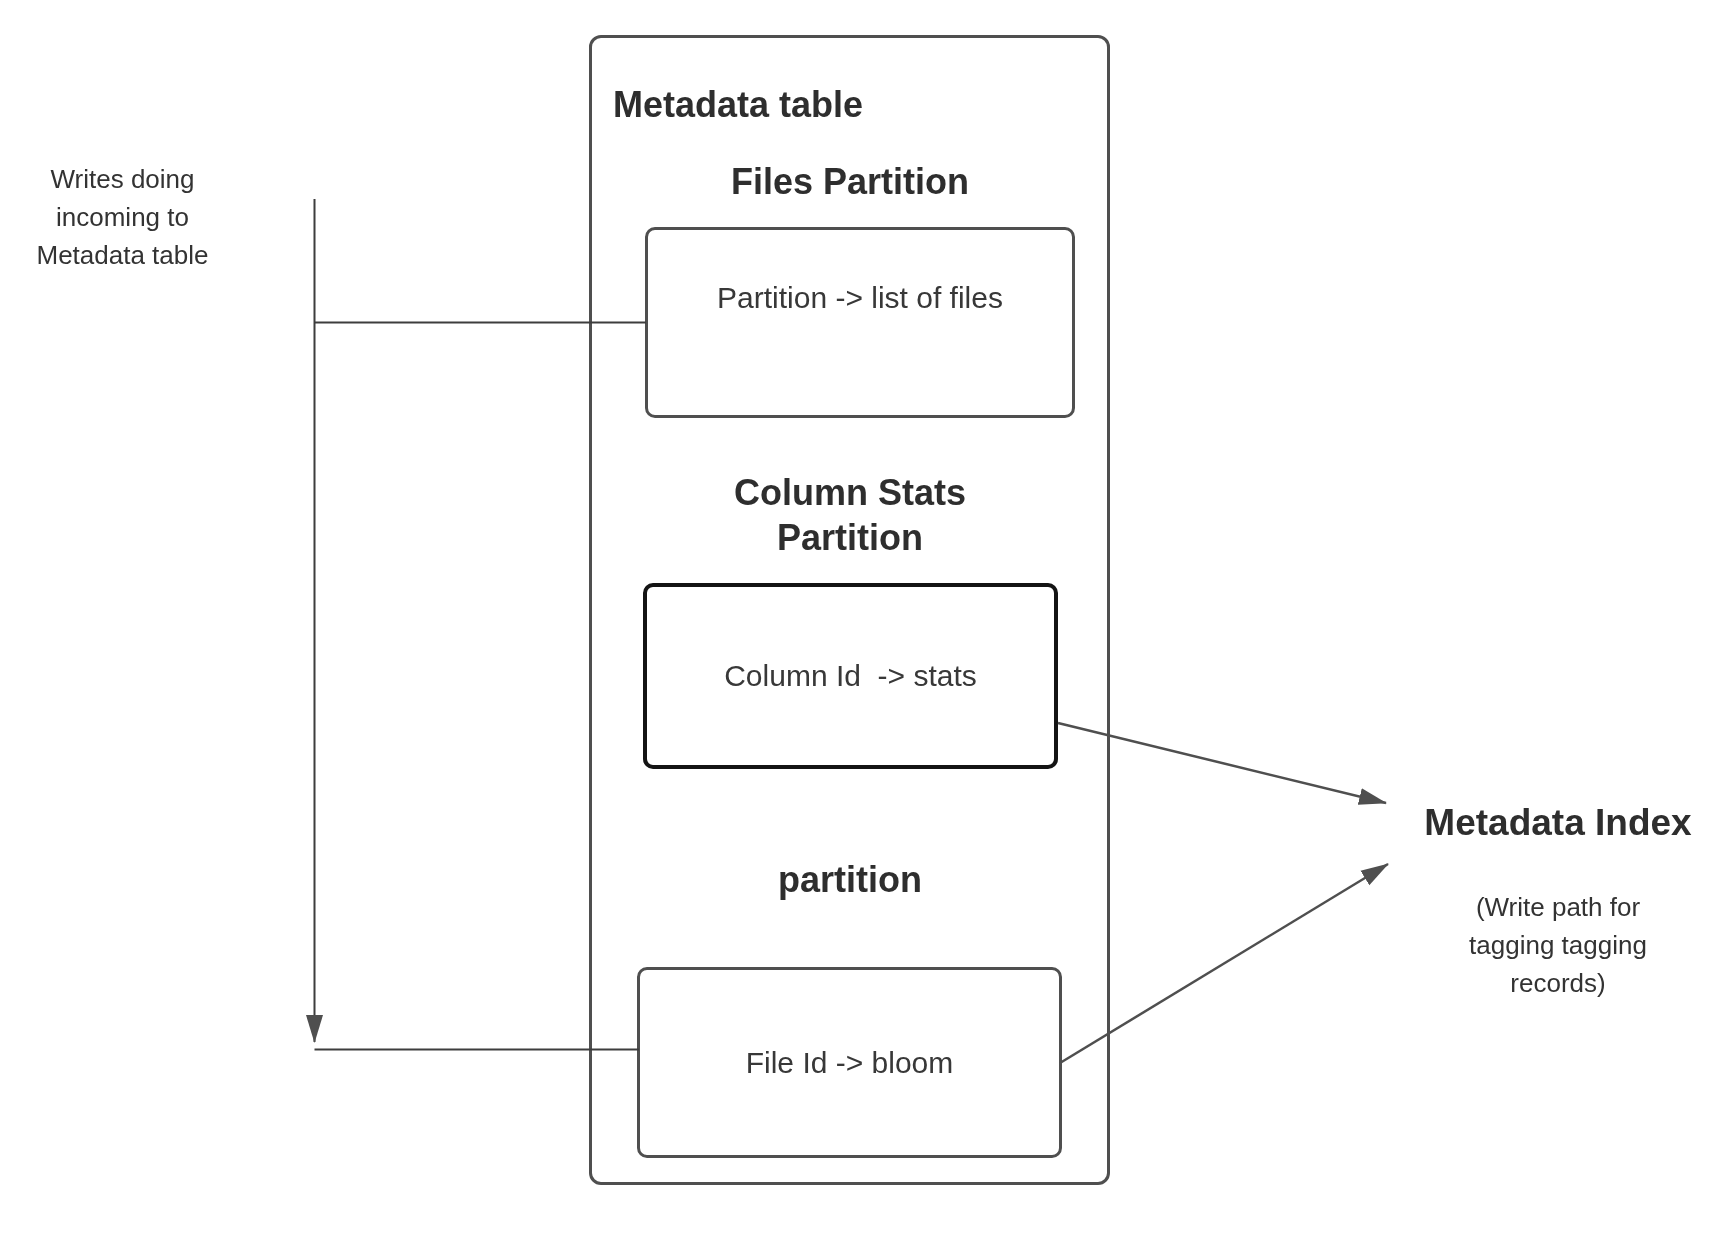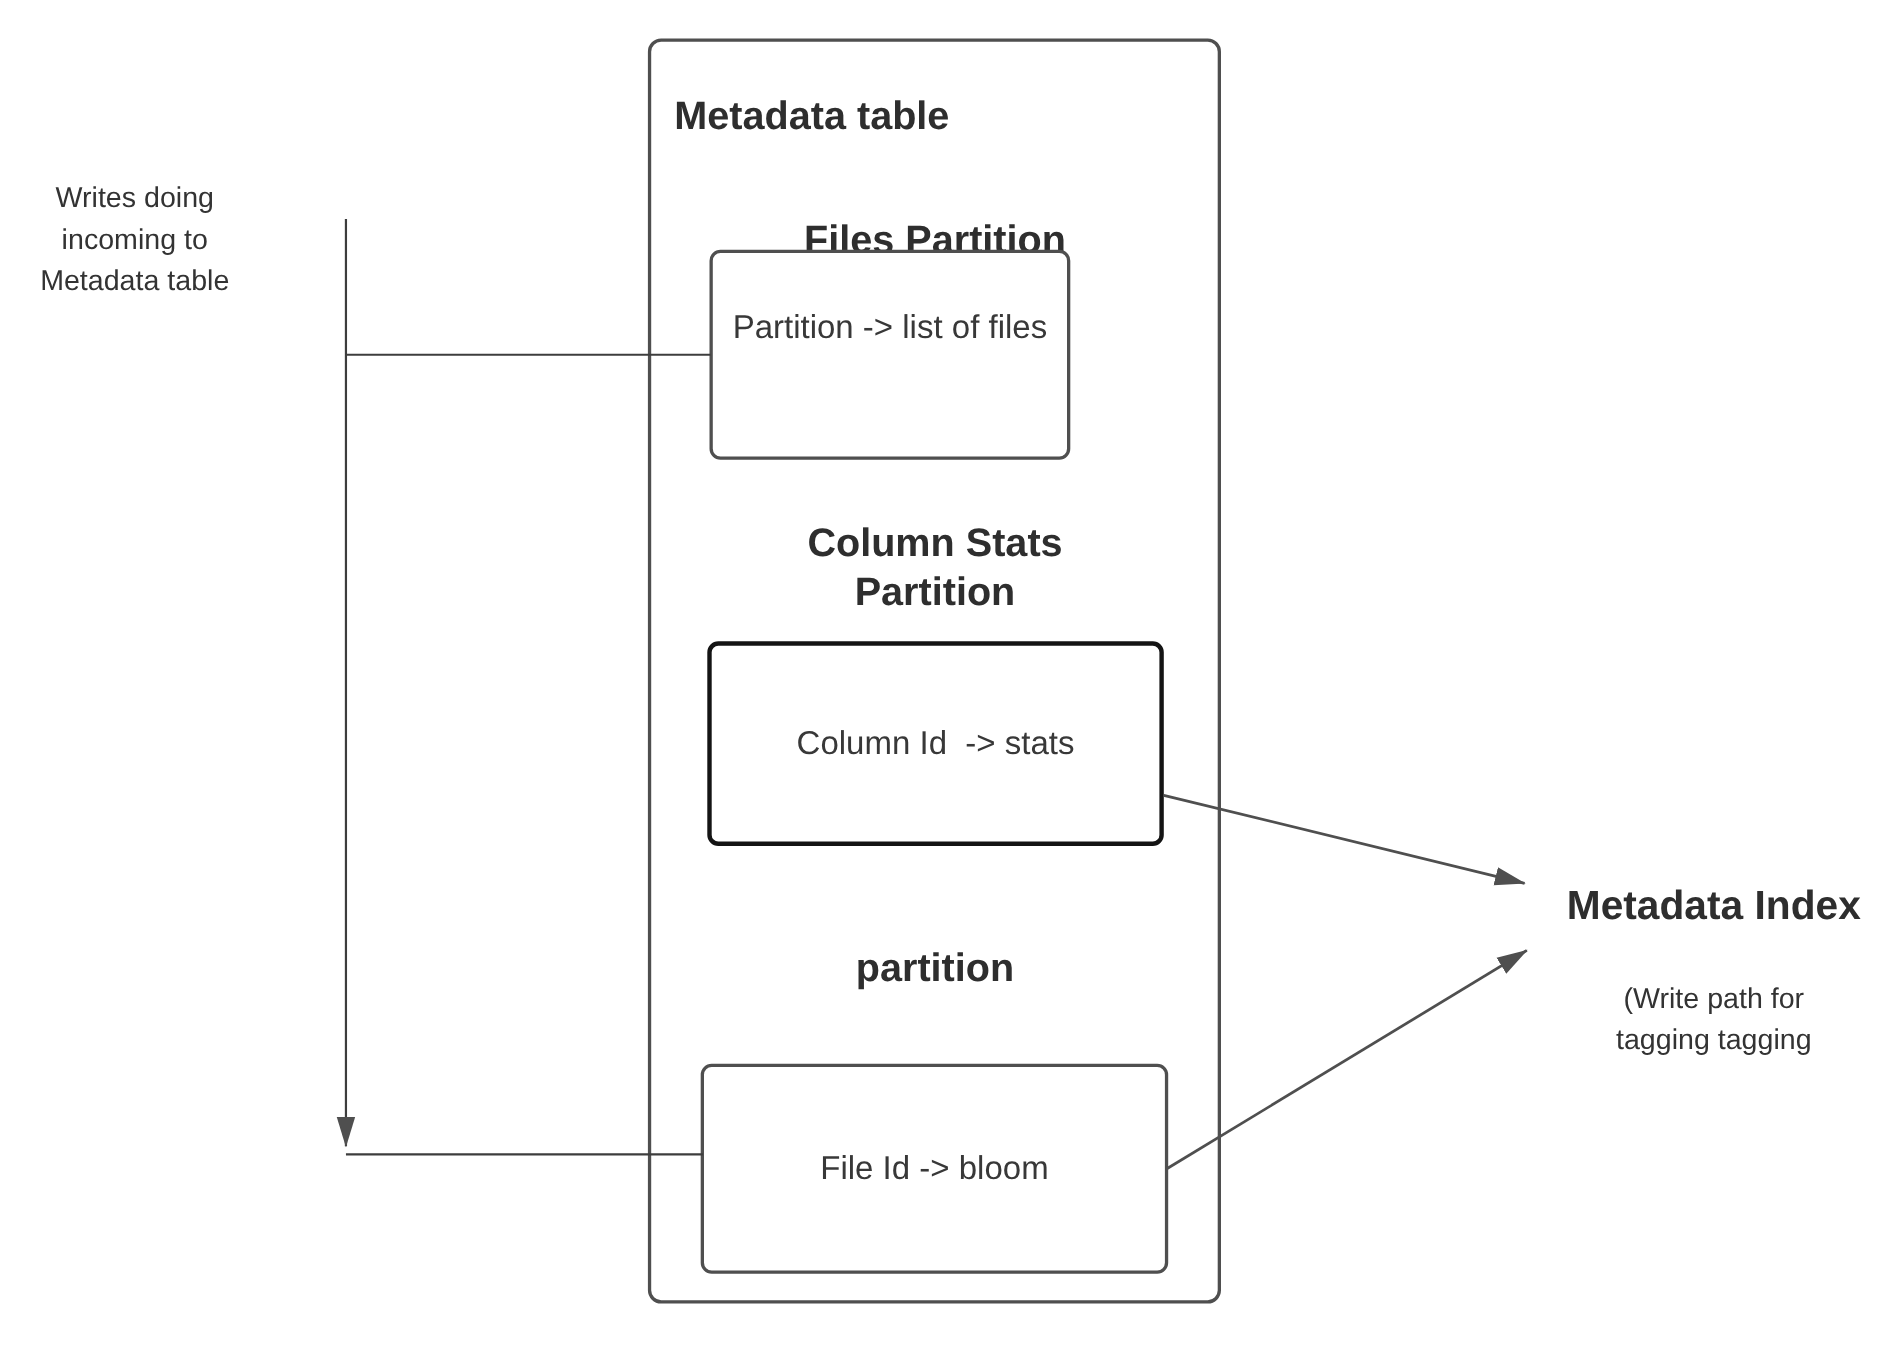--- a/index.html
+++ b/index.html
@@ -47,21 +47,21 @@
     justify-content:center;
     font-size:30px;
     line-height:38px;
     color:#383838;
     text-align:center;
   }
   .inner-box span{white-space:pre-wrap;}
   .emphasis{
     border:4px solid #141414;
   }
-  .files-box{left:645px;top:227px;width:328px;height:191px;padding-bottom:50px;}
+  .files-box{left:645px;top:227px;width:430px;height:191px;padding-bottom:50px;}
   .cs-box{left:643px;top:583px;width:415px;height:186px;}
   .bloom-box{left:637px;top:967px;width:425px;height:191px;}
   .index-title{
     left:1378px;top:802px;width:360px;
     text-align:center;
     font-size:37px;font-weight:bold;color:#2e2e2e;
   }
   .index-note{
     left:1398px;top:888px;width:320px;
   }
@@ -80,21 +80,21 @@
 
   <div class="abs note left-note">
     <div>Writes doing</div>
     <div>incoming to</div>
     <div>Metadata table</div>
   </div>
 
   <div class="abs outer-box"></div>
   <div class="abs outer-title">Metadata table</div>
 
-  <div class="abs part-heading" style="top:159px;margin-top:36px;">Files Partition</div>
+  <div class="abs part-heading" style="top:159px;">Files Partition</div>
   <div class="abs inner-box files-box">
     <span>Partition -&gt; list of files</span>
   </div>
 
   <div class="abs part-heading" style="top:470px;">
     <div>Column Stats</div>
     <div>Partition</div>
   </div>
   <div class="abs inner-box emphasis cs-box">
     <span>Column Id  -&gt; stats</span>
@@ -104,20 +104,21 @@
     <div>partition</div>
   </div>
   <div class="abs inner-box bloom-box">
     <span>File Id -&gt; bloom</span>
   </div>
 
   <div class="abs index-title">Metadata Index</div>
   <div class="abs note index-note">
     <div>(Write path for</div>
     <div>tagging tagging</div>
+    <div>records)</div>
   </div>
 
   <svg class="connectors" width="1718" height="1244" viewBox="0 0 1718 1244">
     <defs>
       <marker id="ah" markerUnits="userSpaceOnUse" markerWidth="30" markerHeight="20" refX="27" refY="10" orient="auto">
         <polygon points="0,1.5 28,10 0,18.5" fill="#4f4f4f"></polygon>
       </marker>
     </defs>
     <line x1="314.5" y1="199" x2="314.5" y2="1042" stroke="#3d3d3d" stroke-width="2" marker-end="url(#ah)"></line>
     <line x1="314.5" y1="322.5" x2="646" y2="322.5" stroke="#3d3d3d" stroke-width="2"></line>

